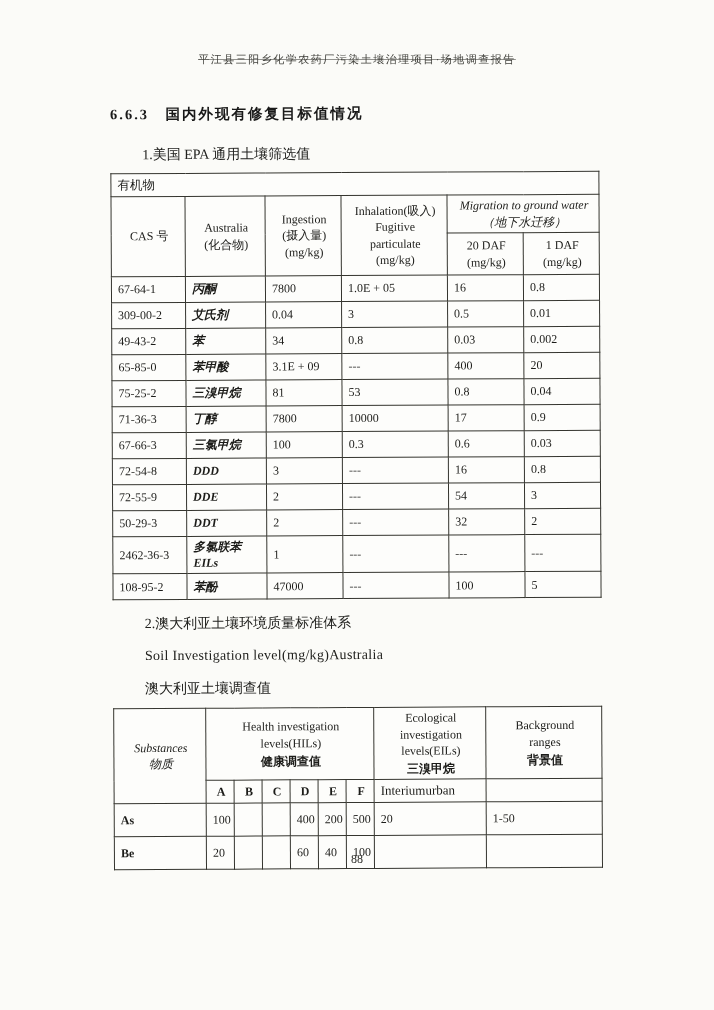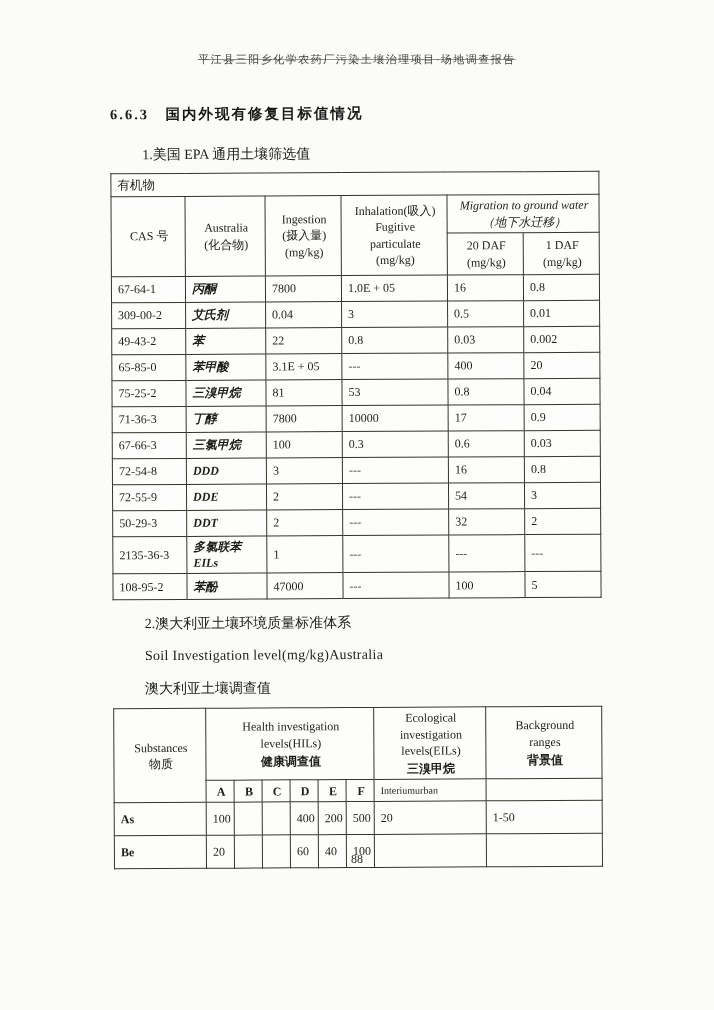--- a/index.html
+++ b/index.html
@@ -68,23 +68,23 @@
   
   .epa-table thead th { text-align: center; }
   .epa-table th.group-header { text-align: left; height: 23px; font-size: 12.5px; }
   .epa-table th.migration-header { height: 38px; font-style: italic; }
   .epa-table th.daf-header { height: 42px; }
   .epa-table tbody td { height: 26px; }
   .epa-table tbody td:nth-child(2) { font-weight: bold; font-style: italic; }
   
   .aus-table thead th { text-align: center; }
   .aus-table th .zh { display: block; font-weight: bold; margin-top: 2px; }
-  .aus-table th.substances-header { height: 78px; }
+  .aus-table th.substances-header { height: 78px; font-style: italic; }
   .aus-table th.letter-header { height: 22px; font-weight: bold; }
-  .aus-table th.interim-header { font-size: 10px; text-align: left; }
+  .aus-table th.interim-header { font-size: 13px; text-align: left; }
   .aus-table tbody td { height: 33px; }
   .aus-table tbody td:first-child { font-weight: bold; }
 
   .page-number {
     position: absolute;
     top: 852px;
     left: 0;
     width: 100%;
     text-align: center;
     font-size: 12px;
@@ -151,29 +151,29 @@
             <td>309-00-2</td>
             <td>艾氏剂</td>
             <td>0.04</td>
             <td>3</td>
             <td>0.5</td>
             <td>0.01</td>
           </tr>
           <tr>
             <td>49-43-2</td>
             <td>苯</td>
-            <td>22</td>
+            <td>34</td>
             <td>0.8</td>
             <td>0.03</td>
             <td>0.002</td>
           </tr>
           <tr>
             <td>65-85-0</td>
             <td>苯甲酸</td>
-            <td>3.1E + 05</td>
+            <td>3.1E + 09</td>
             <td>---</td>
             <td>400</td>
             <td>20</td>
           </tr>
           <tr>
             <td>75-25-2</td>
             <td>三溴甲烷</td>
             <td>81</td>
             <td>53</td>
             <td>0.8</td>
@@ -213,21 +213,21 @@
           </tr>
           <tr>
             <td>50-29-3</td>
             <td>DDT</td>
             <td>2</td>
             <td>---</td>
             <td>32</td>
             <td>2</td>
           </tr>
           <tr>
-            <td>2135-36-3</td>
+            <td>2462-36-3</td>
             <td>多氯联苯
 EILs</td>
             <td>1</td>
             <td>---</td>
             <td>---</td>
             <td>---</td>
           </tr>
           <tr>
             <td>108-95-2</td>
             <td>苯酚</td>

